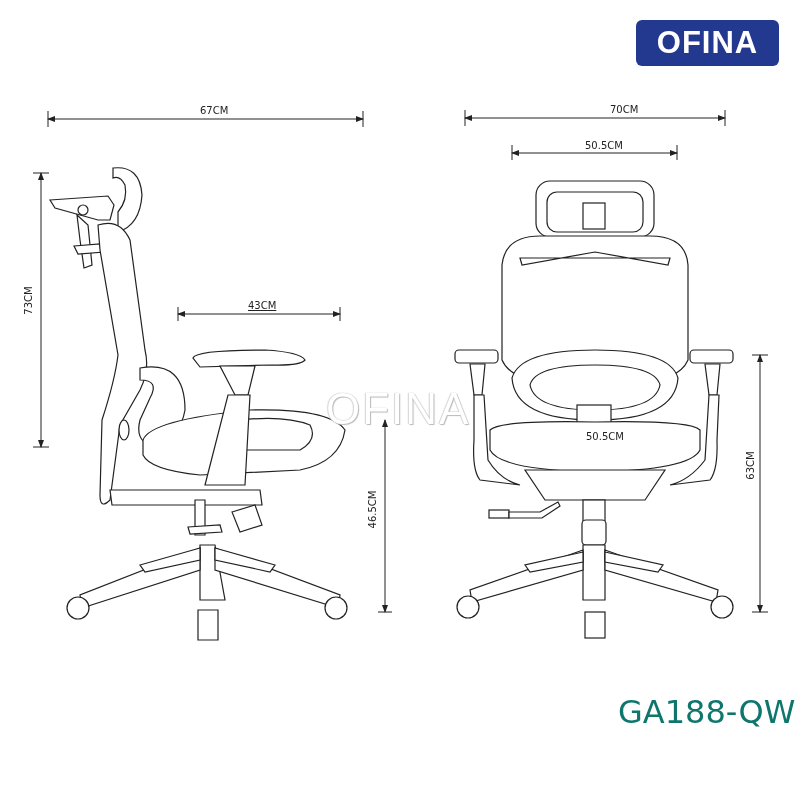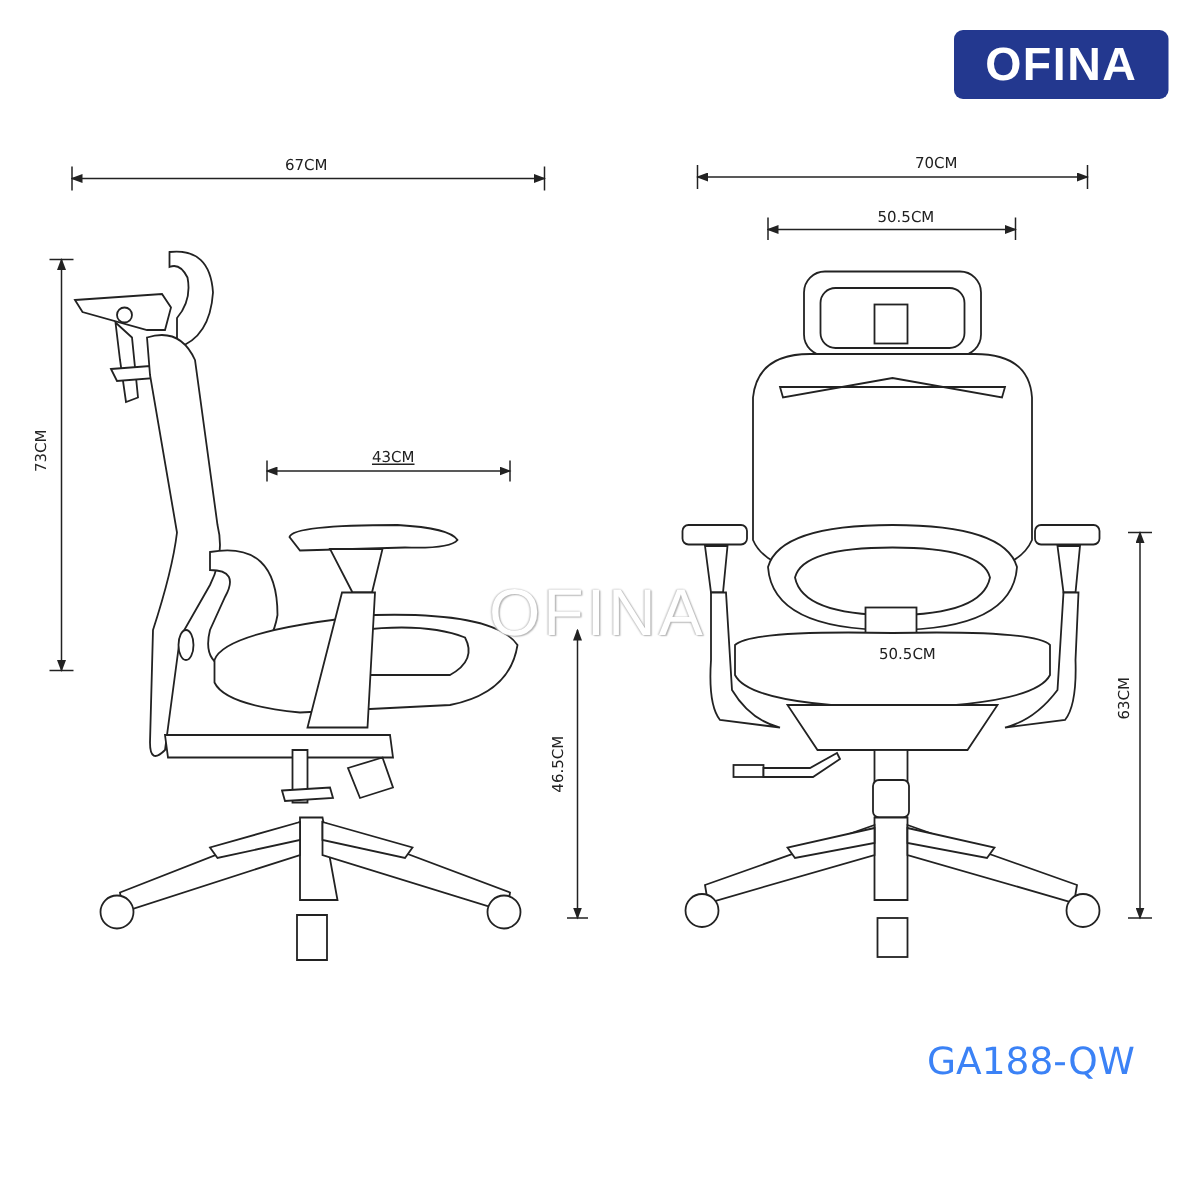--- a/index.html
+++ b/index.html
@@ -1,21 +1,21 @@
 <!DOCTYPE html>
 <html><head>
 <meta charset="utf-8">
 <style>
   html, body { margin:0; padding:0; background:#ffffff; }
   body { width:800px; height:800px; position:relative; overflow:hidden; font-family:"DejaVu Sans", sans-serif; }
   .brand-badge { position:absolute; left:636px; top:20px; width:143px; height:46px; background:#23388f; border-radius:6px; display:flex; align-items:center; justify-content:center; }
   .brand-badge span { color:#ffffff; font-family:"Liberation Sans", sans-serif; font-weight:bold; font-size:31px; letter-spacing:1px; }
   .dim-label { position:absolute; font-family:"DejaVu Sans", sans-serif; font-size:10px; color:#222; white-space:nowrap; }
   .dim-label.vert { transform:rotate(-90deg); transform-origin:center center; }
-  .model { position:absolute; left:618px; top:693px; font-family:"DejaVu Sans", sans-serif; font-size:25px; color:#3b82f6; }
+  .model { position:absolute; left:618px; top:693px; font-family:"DejaVu Sans", sans-serif; font-size:32px; color:#0f766e; }
   .watermark { position:absolute; left:326px; top:384px; font-family:"Liberation Sans", sans-serif; font-size:44px; color:#ffffff; letter-spacing:2px;
                text-shadow: 0 0 1px #aaa, 1px 1px 1px #bbb, -1px 0 1px #ddd; }
   svg.drawing { position:absolute; left:0; top:0; }
 </style>
 </head>
 <body>
 
 <svg class="drawing" width="800" height="800" viewBox="0 0 800 800">
   <defs>
     <marker id="arr" markerWidth="8" markerHeight="6" refX="7" refY="3" orient="auto">
@@ -141,21 +141,21 @@
     <rect x="585" y="612" width="20" height="26"></rect>
   </g>
 </svg>
 
 <div class="watermark">OFINA</div>
 
 <div class="brand-badge">
   <span>OFINA</span>
 </div>
 
-<div class="dim-label" style="left:190px; top:105px;">67CM</div>
+<div class="dim-label" style="left:200px; top:105px;">67CM</div>
 <div class="dim-label vert" style="left:14px; top:295px;">73CM</div>
 <div class="dim-label" style="left:248px; top:300px;text-decoration:underline;">43CM</div>
 <div class="dim-label vert" style="left:354px; top:504px;">46.5CM</div>
 
 <div class="dim-label" style="left:610px; top:104px;">70CM</div>
 <div class="dim-label" style="left:585px; top:140px;">50.5CM</div>
 <div class="dim-label" style="left:586px; top:431px;">50.5CM</div>
 <div class="dim-label vert" style="left:736px; top:460px;">63CM</div>
 
 <div class="model">GA188-QW</div>

